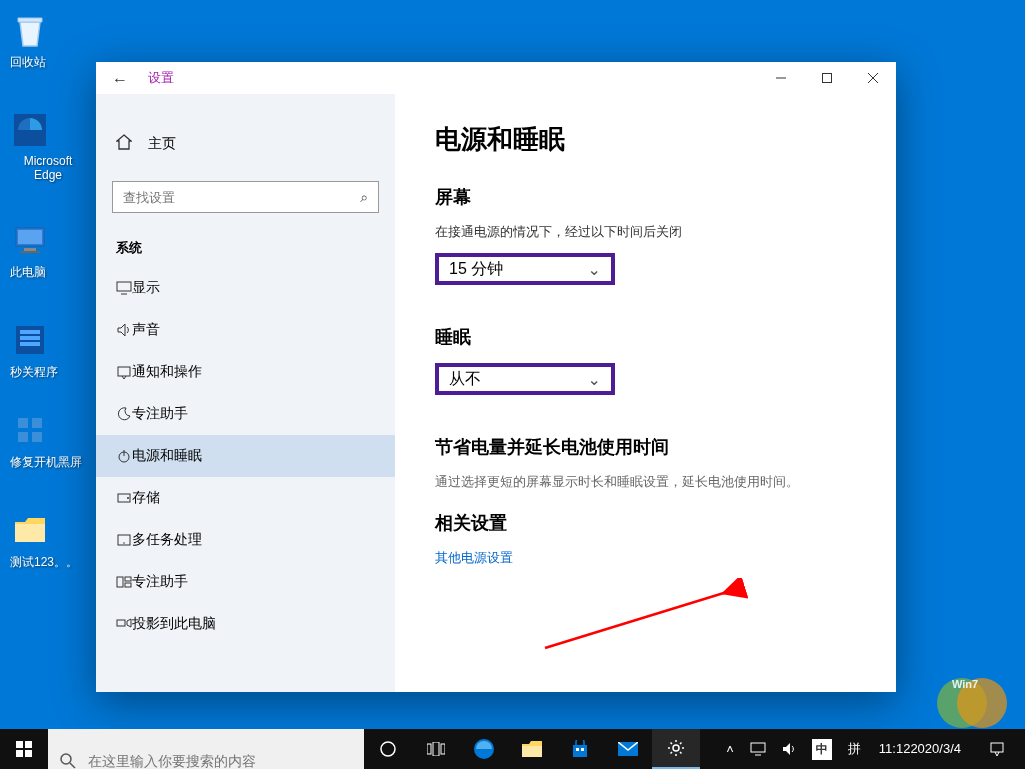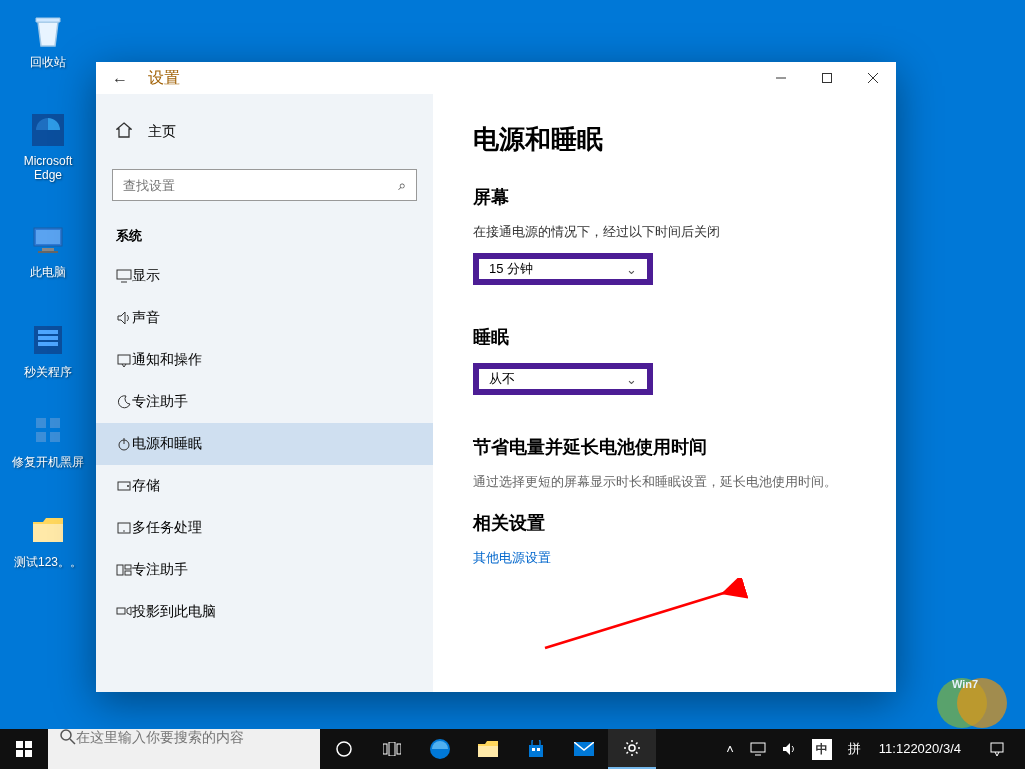--- a/index.html
+++ b/index.html
@@ -1,62 +1,62 @@
 <!DOCTYPE html>
 <html><head>
 <meta charset="utf-8">
 <style>
 * { margin: 0; padding: 0; box-sizing: border-box; font-family: "Microsoft YaHei", "Segoe UI", sans-serif; }
 body { width: 1025px; height: 769px; background: #0078d7; overflow: hidden; position: relative; }
 
 
 .desktop { position: absolute; top: 0; left: 0; width: 100%; height: 100%; }
-.desktop-icon { position: absolute; width: 76px; display: flex; flex-direction: column; align-items: center; color: white; font-size: 12px; text-align: center; cursor: pointer; }
+.desktop-icon { position: absolute; width: 76px; display: flex; flex-direction: column; align-items: flex-start; color: white; font-size: 12px; text-align: center; cursor: pointer; }
 .desktop-icon .icon-img { width: 40px; height: 40px; margin-bottom: 4px; display: flex; align-items: center; justify-content: center; }
 .desktop-icon span { text-shadow: 1px 1px 2px rgba(0,0,0,0.5); }
 
 
 .settings-window { position: absolute; left: 96px; top: 62px; width: 800px; height: 630px; background: white; box-shadow: 0 10px 40px rgba(0,0,0,0.4); display: flex; flex-direction: column; }
 .titlebar { height: 32px; display: flex; align-items: center; background: white; }
 .titlebar-left { display: flex; align-items: center; padding-left: 16px; gap: 20px; }
 .back-btn { font-size: 16px; color: #333; cursor: pointer; }
-.titlebar-title { font-size: 16px; color: #a16207; }
+.titlebar-title { font-size: 13px; color: #a21caf; }
 .titlebar-controls { margin-left: auto; display: flex; }
 .titlebar-btn { width: 46px; height: 32px; display: flex; align-items: center; justify-content: center; font-size: 12px; cursor: pointer; }
 
 .window-body { display: flex; flex: 1; overflow: hidden; }
-.sidebar { width: 337px; background: #f0f4f8; display: flex; flex-direction: column; padding-top: 20px; }
+.sidebar { width: 299px; background: #f0f4f8; display: flex; flex-direction: column; padding-top: 32px; }
 .home-row { display: flex; align-items: center; gap: 16px; padding: 8px 20px; font-size: 14px; cursor: pointer; }
 .home-icon svg { width: 16px; height: 16px; }
 .search-box { margin: 20px 16px 12px 16px; height: 32px; border: 1px solid #999; background: white; display: flex; align-items: center; padding: 0 10px; }
 .search-box input { flex: 1; border: none; outline: none; font-size: 13px; background: transparent; }
 .search-icon { color: #555; font-size: 14px; }
 .category-label { padding: 14px 20px 10px 20px; font-size: 13px; font-weight: 600; }
 .nav-list { flex: 1; overflow-y: auto; }
 .nav-item { display: flex; align-items: center; padding: 12px 20px; font-size: 14px; cursor: pointer; }
 .nav-item.active { background: #cfdff0; }
 .nav-item .nav-icon { width: 16px; height: 16px; display: flex; align-items: center; justify-content: center; color: #333; }
 
 .content { flex: 1; padding: 28px 40px; overflow-y: auto; }
 .content h1 { font-size: 26px; font-weight: 600; margin-bottom: 28px; }
 .content h2 { font-size: 18px; font-weight: 600; margin-top: 8px; margin-bottom: 14px; }
 .content .desc { font-size: 13px; color: #333; margin-bottom: 12px; }
 .content .desc-gray { font-size: 13px; color: #666; margin-bottom: 20px; }
-.select-box { width: 180px; height: 32px; border: 6px solid #4c1d95; display: flex; align-items: center; padding: 0 10px; font-size: 13px; cursor: pointer; margin-bottom: 40px; justify-content: space-between; }
+.select-box { width: 180px; height: 32px; border: 4px solid #4c1d95; display: flex; align-items: center; padding: 0 10px; font-size: 16px; cursor: pointer; margin-bottom: 40px; justify-content: space-between; }
 .select-box .chev { color: #555; }
 .link { color: #0066cc; font-size: 13px; cursor: pointer; }
 .section { margin-bottom: 20px; }
 
 
 .arrow-svg { position: absolute; left: 530px; top: 578px; pointer-events: none; }
 
 
 .taskbar { position: absolute; bottom: 0; left: 0; right: 0; height: 40px; background: #101010; display: flex; align-items: center; color: white; }
 .start-btn { width: 48px; height: 40px; display: flex; align-items: center; justify-content: center; cursor: pointer; }
-.search-bar { width: 272px; height: 40px; background: #f0f0f0; display: flex; align-items: flex-start; padding: 0 12px; gap: 0; color: #555; }
+.search-bar { width: 316px; height: 40px; background: #f0f0f0; display: flex; align-items: flex-end; padding: 0 12px; gap: 12px; color: #555; }
 .search-bar input { flex: 1; border: none; outline: none; background: transparent; font-size: 14px; color: #333; }
 .task-icons { display: flex; height: 40px; }
 .task-icon { width: 48px; height: 40px; display: flex; align-items: center; justify-content: center; cursor: pointer; }
 .task-icon.active { border-bottom: 2px solid #76b9ed; background: #272727; }
 .tray { margin-left: auto; display: flex; align-items: center; height: 40px; padding-right: 4px; gap: 4px; }
 .tray-icon { padding: 0 6px; height: 40px; display: flex; align-items: center; justify-content: center; font-size: 13px; cursor: pointer; }
 .tray-time { display: flex; flex-direction: row; align-items: flex-start; font-size: 13px; line-height: 14px; padding: 0 8px; cursor: pointer; }
 .ime-box { background: white; color: #333; padding: 2px 4px; font-size: 12px; font-weight: bold; }
 .notif-btn { width: 48px; height: 40px; display: flex; align-items: center; justify-content: center; cursor: pointer; }
 

